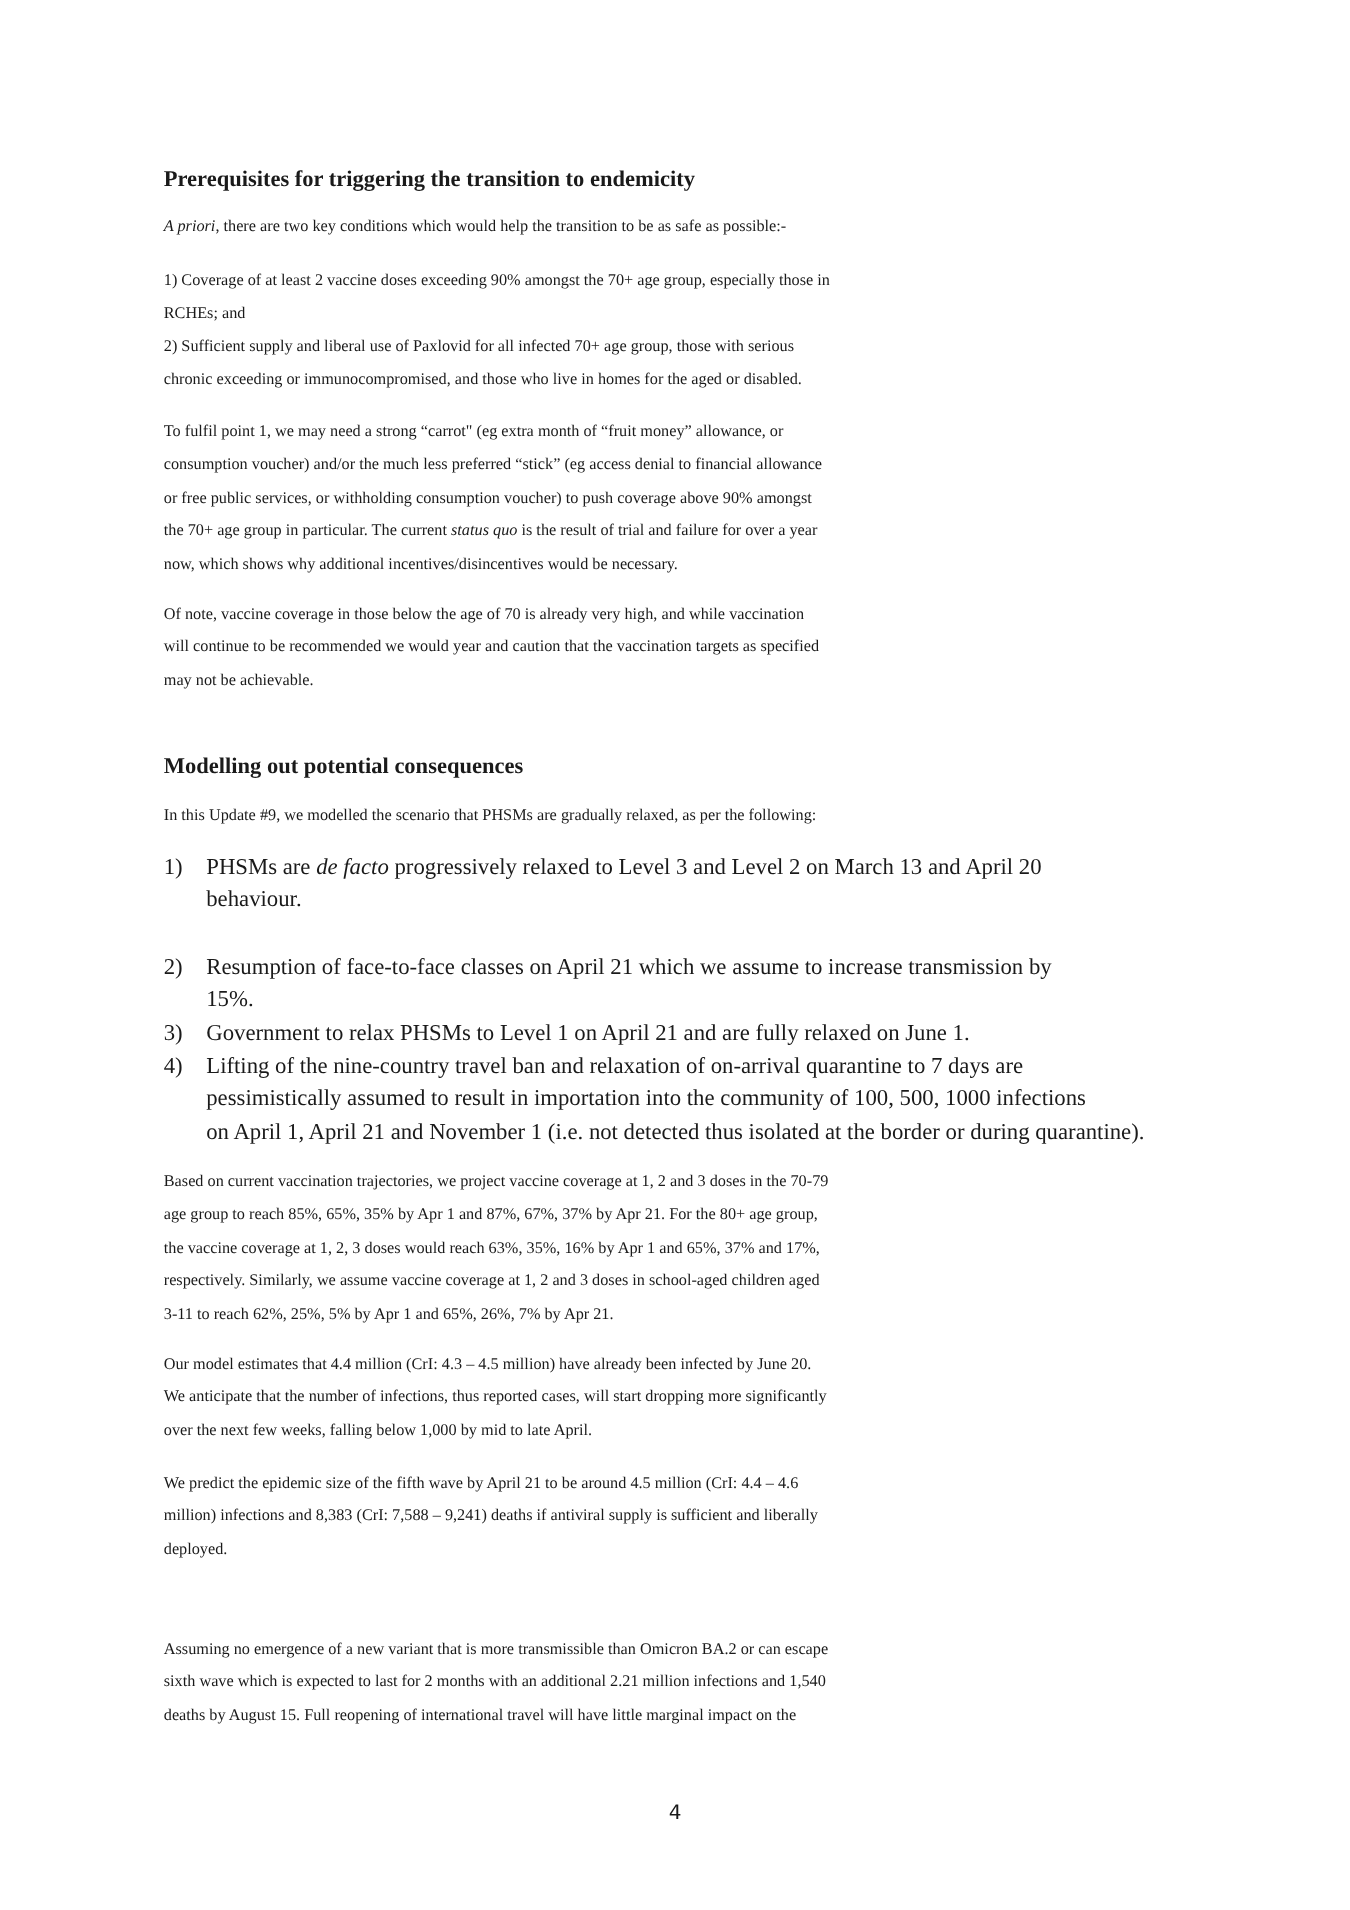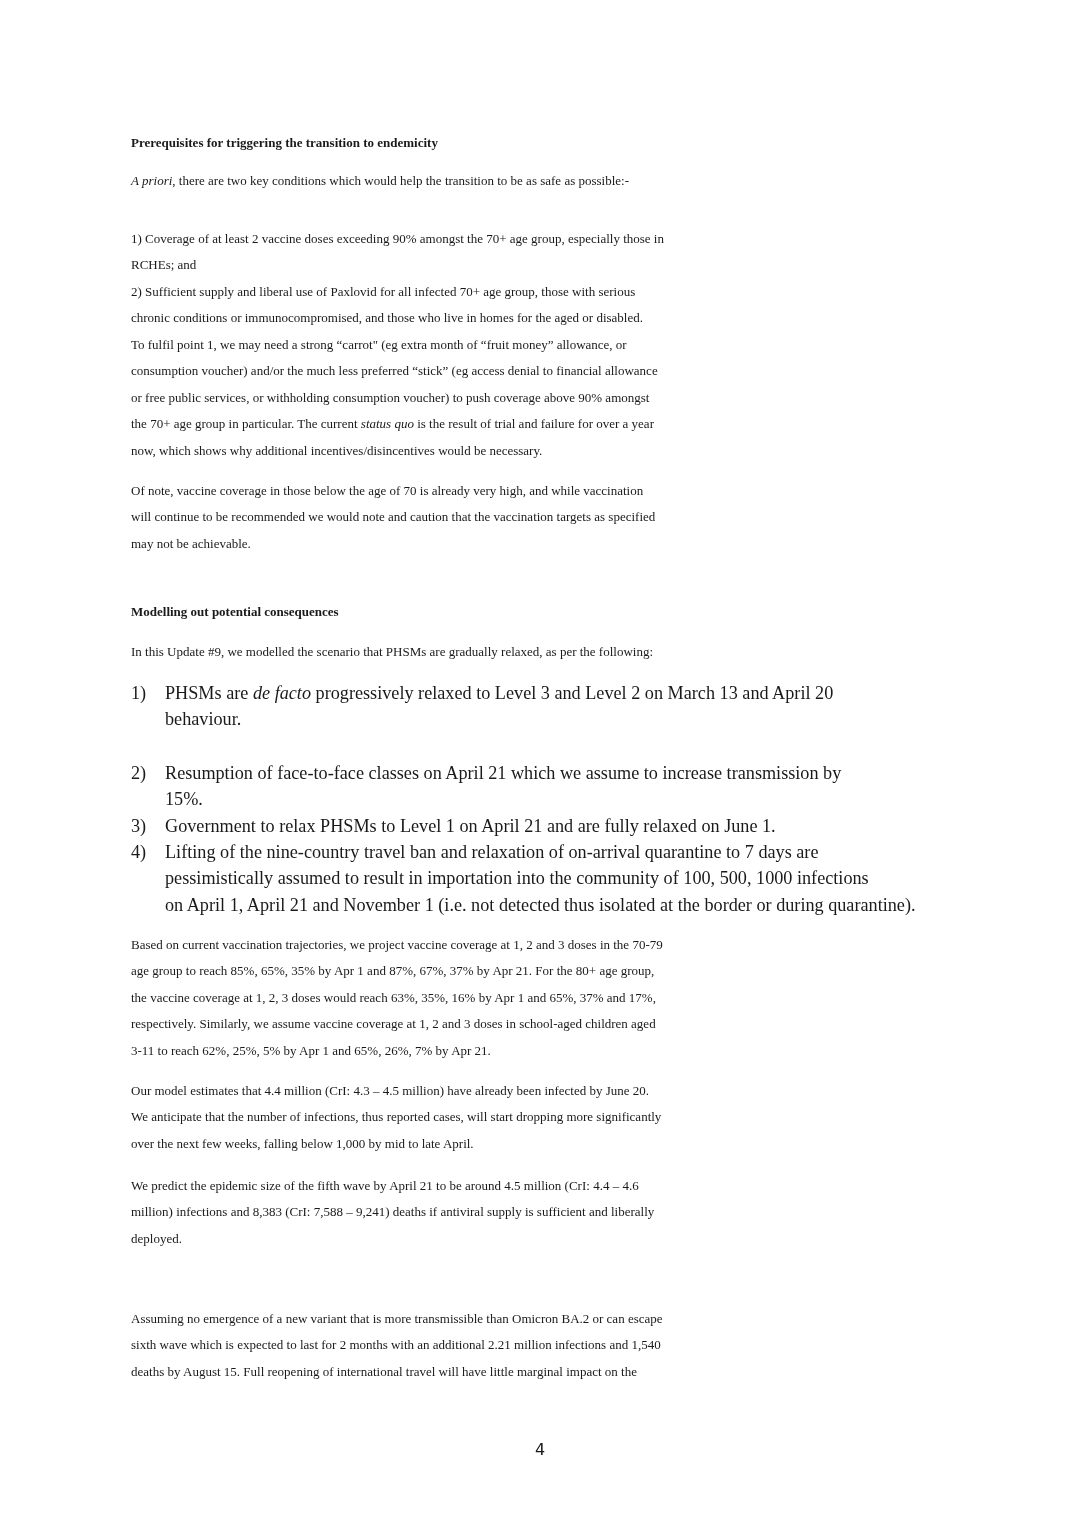--- a/index.html
+++ b/index.html
@@ -3,58 +3,58 @@
 <meta charset="utf-8">
 <style>
   html, body { margin: 0; padding: 0; background: #ffffff; }
   body {
     width: 1080px; height: 1528px; position: relative; overflow: hidden;
     font-family: "Liberation Serif", "DejaVu Serif", serif;
     color: #1a1a1a;
   }
   .page { position: absolute; left: 131px; top: 0; width: 830px; }
   .block { position: absolute; left: 0; width: 830px; font-size: 13px; line-height: 26.4px; }
-  .heading { font-weight: bold; font-size: 13px; }
+  .heading { font-weight: bold; font-size: 18px; }
   .line { white-space: nowrap; display: block; }
   .li { position: absolute; left: 0; width: 830px; font-size: 18.2px; line-height: 26.4px; }
   .li .num { position: absolute; left: 0; top: 0; }
   .li .txt { position: absolute; left: 34px; top: 0; }
   .pagenum { position: absolute; left: 0; width: 1080px; text-align: center; top: 1440px;
     font-family: "DejaVu Sans", "Liberation Sans", sans-serif; font-size: 16px; }
   i { font-style: italic; }
 </style>
 </head>
 <body>
 
 <div class="page">
 
   <div class="block heading" style="top:130px">Prerequisites for triggering the transition to endemicity</div>
 
   <div class="block" style="top:168px">
     <span class="line"><i>A priori</i><span>, there are two key conditions which would help the transition to be as safe as possible:-</span></span>
   </div>
 
-  <div class="block" style="top:226px">
+  <div class="block" style="top:211px">
     <span class="line">1) Coverage of at least 2 vaccine doses exceeding 90% amongst the 70+ age group, especially those in</span>
     <span class="line">RCHEs; and</span>
     <span class="line">2) Sufficient supply and liberal use of Paxlovid for all infected 70+ age group, those with serious</span>
-    <span class="line">chronic conditions or immunocompromised, and those who live in homes for the aged or disabled.</span>
+    <span class="line">chronic exceeding or immunocompromised, and those who live in homes for the aged or disabled.</span>
   </div>
 
   <div class="block" style="top:332px">
     <span class="line">To fulfil point 1, we may need a strong “carrot" (eg extra month of “fruit money” allowance, or</span>
     <span class="line">consumption voucher) and/or the much less preferred “stick” (eg access denial to financial allowance</span>
     <span class="line">or free public services, or withholding consumption voucher) to push coverage above 90% amongst</span>
     <span class="line"><span>the 70+ age group in particular. The current </span><i>status quo</i><span> is the result of trial and failure for over a year</span></span>
     <span class="line">now, which shows why additional incentives/disincentives would be necessary.</span>
   </div>
 
   <div class="block" style="top:478px">
     <span class="line">Of note, vaccine coverage in those below the age of 70 is already very high, and while vaccination</span>
-    <span class="line">will continue to be recommended we would note and caution that the vaccination targets as specified</span>
+    <span class="line">will continue to be recommended we would year and caution that the vaccination targets as specified</span>
     <span class="line">may not be achievable.</span>
   </div>
 
   <div class="block heading" style="top:599px">Modelling out potential consequences</div>
 
   <div class="block" style="top:639px">In this Update #9, we modelled the scenario that PHSMs are gradually relaxed, as per the following:</div>
 
   <div class="li" style="top:680px">
     <span class="num">1)</span>
     <span class="txt">

